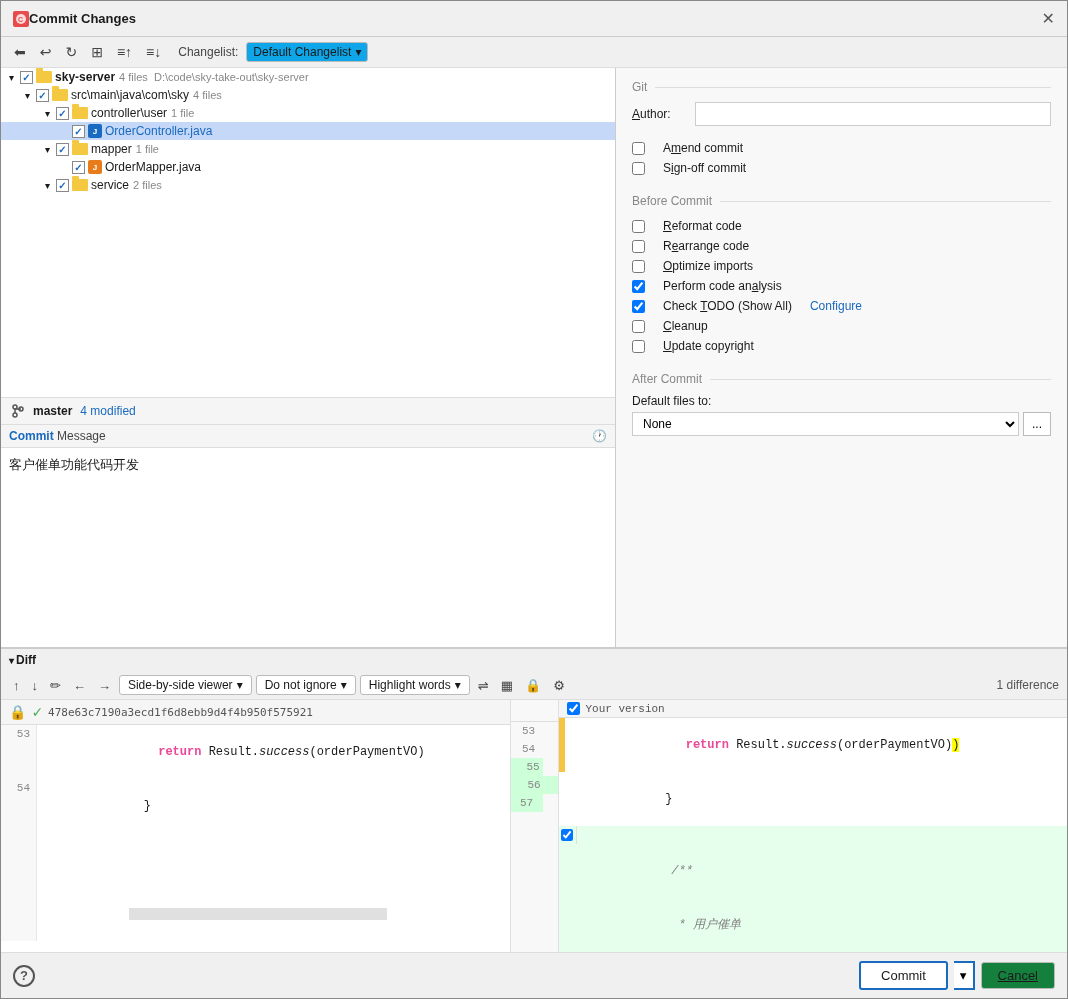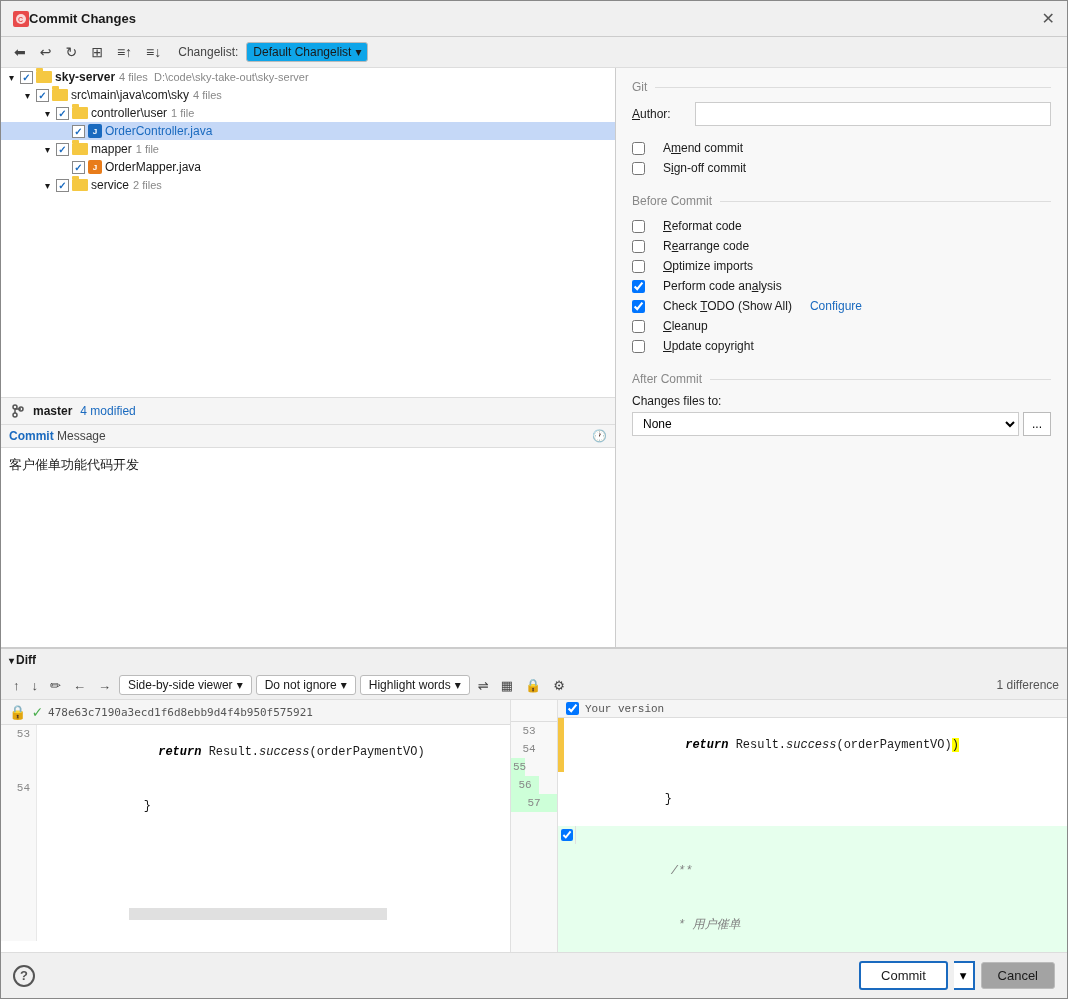--- a/index.html
+++ b/index.html
@@ -74,31 +74,31 @@
     .diff-content { display: flex; background: #fff; overflow: hidden; font-family: 'Consolas', 'Courier New', monospace; font-size: 12px; }
     .diff-left-pane { flex: 1; border-right: 1px solid #e0e0e0; overflow: hidden; }
     .diff-right-pane { flex: 1; overflow: hidden; }
     .diff-pane-header { display: flex; align-items: center; padding: 2px 8px; background: #f5f5f5; border-bottom: 1px solid #ddd; font-size: 11px; color: #555; gap: 6px; }
     .diff-line { display: flex; min-height: 18px; }
     .diff-line-num { width: 36px; text-align: right; padding: 0 6px; color: #888; font-size: 11px; background: #f8f8f8; border-right: 1px solid #e8e8e8; flex-shrink: 0; line-height: 18px; }
     .diff-line-content { flex: 1; padding: 0 6px; line-height: 18px; white-space: pre; }
     .diff-line.added { background: #e6ffed; }
     .diff-line-checkbox { width: 18px; display: flex; align-items: center; justify-content: center; background: #e6ffed; border-right: 1px solid #e0e0e0; flex-shrink: 0; }
 
-    .keyword { color: #000000; font-weight: bold; font-style: italic; }
+    .keyword { color: #ec4899; font-weight: bold; }
     .method-call { font-style: italic; }
     .comment { color: #808080; font-style: italic; }
     .highlight-yellow { background: #ffff00; }
 
     
     .footer { display: flex; align-items: center; justify-content: flex-end; gap: 6px; padding: 8px 12px; background: #f0f0f0; border-top: 1px solid #ddd; }
     .footer-left { margin-right: auto; }
     .help-btn { width: 22px; height: 22px; border-radius: 50%; border: 2px solid #555; background: transparent; cursor: pointer; font-size: 13px; font-weight: bold; color: #555; display: flex; align-items: center; justify-content: center; }
     .btn-primary { background: white; border: 2px solid #1a6abf; color: #1a1a1a; padding: 5px 20px; font-size: 13px; cursor: pointer; border-radius: 3px; font-weight: 500; }
-    .btn-secondary { background: #a3a3a3; border: 1px solid #bbb; color: #1a1a1a; padding: 5px 16px; font-size: 13px; cursor: pointer; border-radius: 3px; }
+    .btn-secondary { background: #15803d; border: 1px solid #bbb; color: #1a1a1a; padding: 5px 16px; font-size: 13px; cursor: pointer; border-radius: 3px; text-decoration: underline; }
     .commit-dropdown-arrow { background: white; border: 2px solid #1a6abf; border-left: none; padding: 5px 6px; cursor: pointer; }
 
     .lock-icon { color: #888; font-size: 14px; }
     .checkmark { color: #4caf50; font-size: 16px; font-weight: bold; }
     .diff-strip-yellow { width: 6px; background: #f5c542; flex-shrink: 0; }
   </style>
 </head>
 <body>
 
 <div class="window">
@@ -269,21 +269,21 @@
       </div>
       <div class="option-row">
         <input type="checkbox" id="copyright" style="">
         <label for="copyright" class="option-label"><u>U</u>pdate copyright</label>
       </div>
 
       <div class="after-commit-section">
         <div class="section-title">
           <span>After Commit</span>
         </div>
-        <div class="upload-label">Changes files to:</div>
+        <div class="upload-label">Default files to:</div>
         <div class="upload-select-row">
           <select class="upload-select">
             <option>None</option>
           </select>
           <button style="border:1px solid #bbb;background:white;padding:2px 8px;cursor:pointer;font-size:12px;">...</button>
         </div>
       </div>
 
     </div>
   </div>
@@ -358,23 +358,23 @@
           <div class="diff-line-content">
             <span style="background:#e0e0e0;color:#888;font-size:11px;">&nbsp;&nbsp;&nbsp;&nbsp;&nbsp;&nbsp;&nbsp;&nbsp;&nbsp;&nbsp;&nbsp;&nbsp;&nbsp;&nbsp;&nbsp;&nbsp;&nbsp;&nbsp;&nbsp;&nbsp;&nbsp;&nbsp;&nbsp;&nbsp;&nbsp;&nbsp;&nbsp;&nbsp;&nbsp;&nbsp;&nbsp;&nbsp;&nbsp;&nbsp;&nbsp;&nbsp;&nbsp;&nbsp;&nbsp;</span>
           </div>
         </div>
       </div>
 
       <div style="display:flex;flex-direction:column;background:#f8f8f8;border-right:1px solid #e0e0e0;">
         <div style="height:22px;border-bottom:1px solid #ddd;"></div>
         <div style="width:36px;text-align:center;padding:0 2px;color:#888;font-size:11px;line-height:18px;">53</div>
         <div style="width:36px;text-align:center;padding:0 2px;color:#888;font-size:11px;line-height:18px;">54</div>
-        <div style="width:14px;text-align:left;padding:0 2px;color:#888;font-size:11px;line-height:18px;background:#cdffd8;">55</div>
-        <div style="width:28px;text-align:center;padding:0 2px;color:#888;font-size:11px;line-height:18px;background:#cdffd8;">56</div>
-        <div style="width:46px;text-align:center;padding:0 2px;color:#888;font-size:11px;line-height:18px;background:#cdffd8;">57</div>
+        <div style="width:14px;text-align:left;padding:0 16px;color:#888;font-size:11px;line-height:18px;background:#cdffd8;">55</div>
+        <div style="width:47px;text-align:center;padding:0 2px;color:#888;font-size:11px;line-height:18px;background:#cdffd8;">56</div>
+        <div style="width:32px;text-align:center;padding:0 2px;color:#888;font-size:11px;line-height:18px;background:#cdffd8;">57</div>
       </div>
 
       <div class="diff-right-pane">
         <div class="diff-pane-header">
           <input type="checkbox" checked="" style="width: 13px; height: 13px;">
           <span>Your version</span>
         </div>
 
         <div class="diff-line">
           <div class="diff-strip-yellow"></div>

